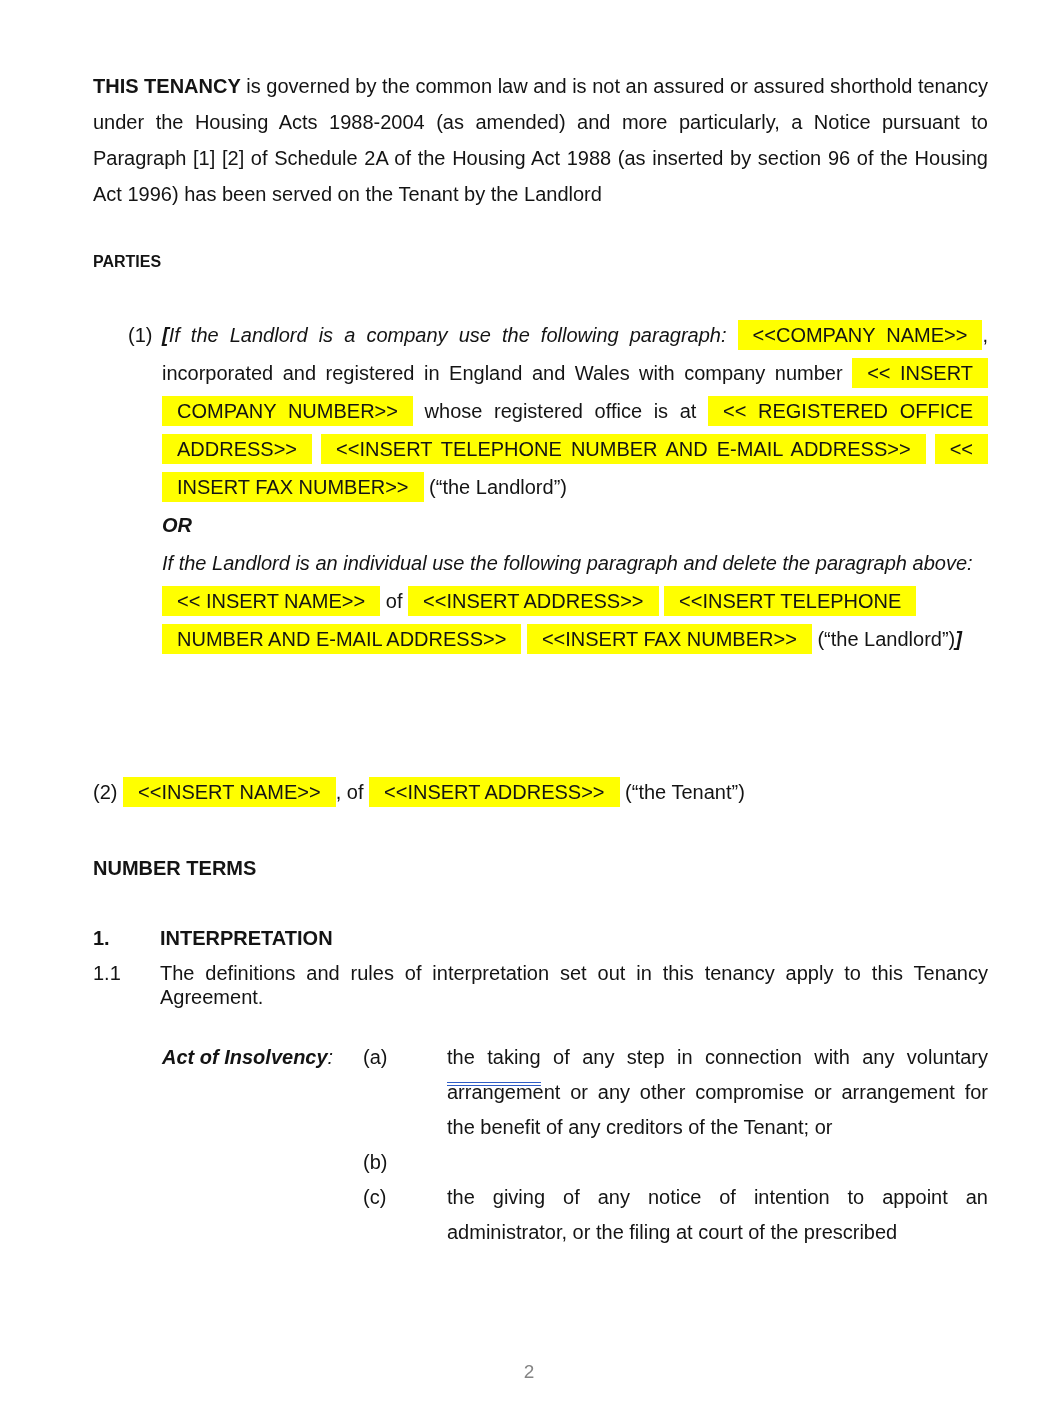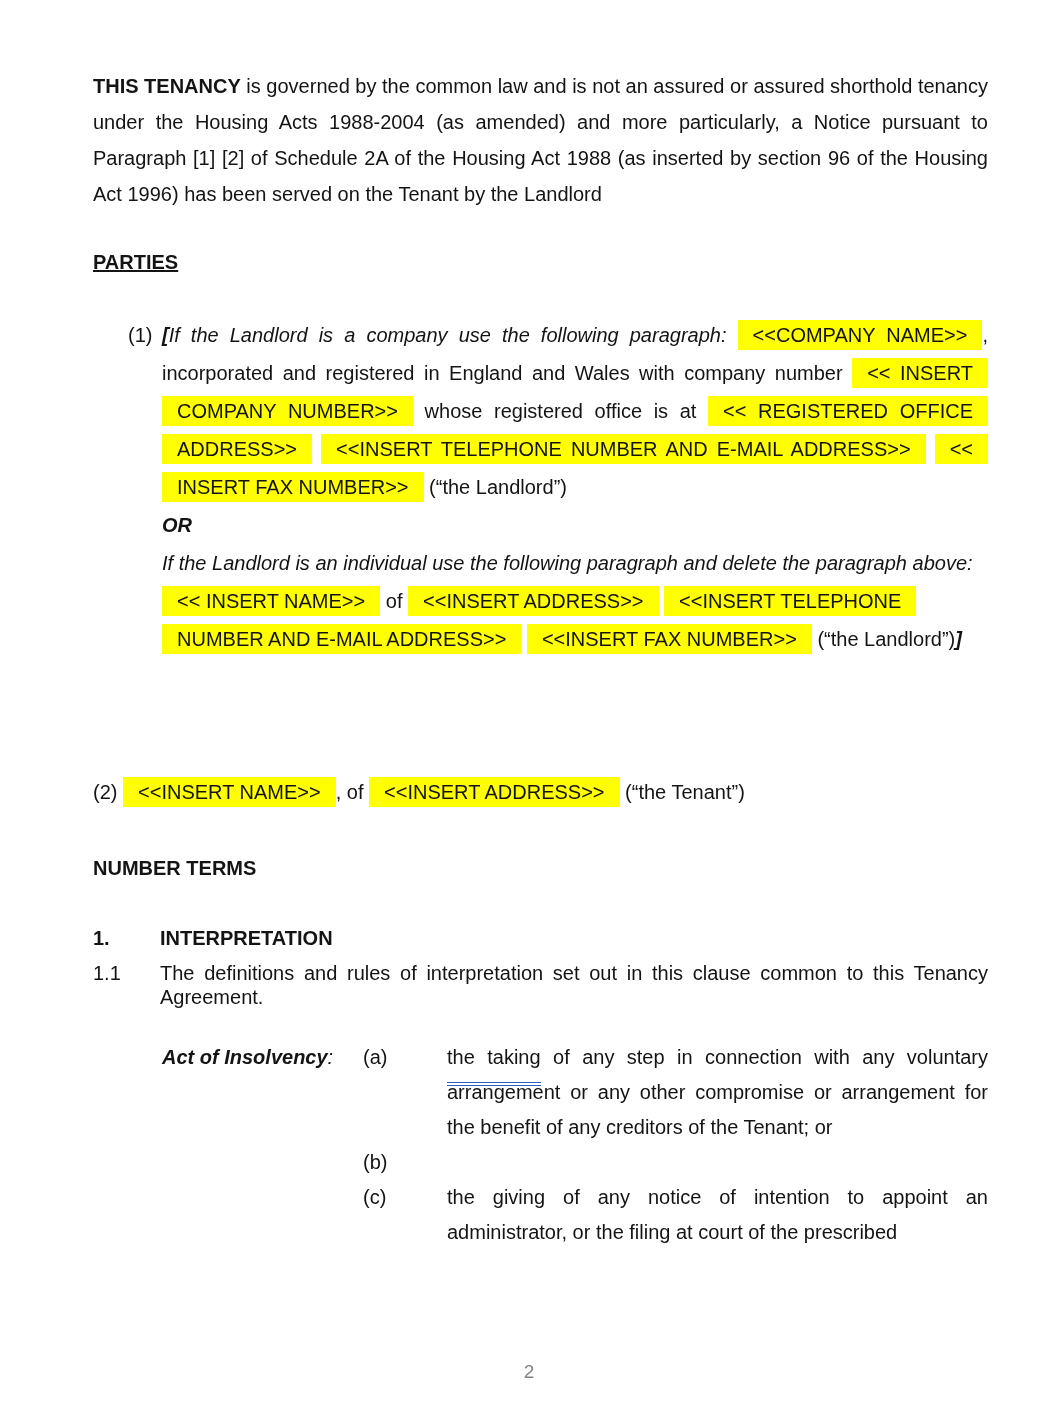--- a/index.html
+++ b/index.html
@@ -28,21 +28,21 @@
     background:var(--highlight);
     padding:4px 15px;
     -webkit-box-decoration-break:clone;
     box-decoration-break:clone;
   }
   .ins{
     border-bottom:4px double var(--insert-underline);
     padding-bottom:14px;
   }
   .intro{top:68px;line-height:36px;}
-  .parties-heading{top:244px;line-height:36px;font-size:20px;text-decoration:underline;}
+  .parties-heading{top:244px;line-height:36px;font-size:16px;}
   .item1{top:316px;line-height:38px;}
   .item1 .num{position:absolute;left:35px;top:0;}
   .item1-body{margin-left:69px;}
   .item2{top:774px;line-height:36px;}
   .agreed-heading{top:850px;line-height:36px;font-size:20px;}
   .clause-h{top:920px;line-height:36px;}
   .cnum{display:inline-block;width:67px;}
   .clause11{top:961px;line-height:24px;}
   .clause11 .cnum2{position:absolute;left:0;top:0;}
   .clause11 .ctext{margin-left:67px;}
@@ -80,21 +80,21 @@
   </div>
 
   <p class="abs item2"><span>(2)</span><span> </span><span class="hl">&lt;&lt;INSERT NAME&gt;&gt;</span><span>, of </span><span class="hl">&lt;&lt;INSERT ADDRESS&gt;&gt;</span><span> (“the Tenant”)</span></p>
 
   <h2 class="abs agreed-heading b">NUMBER TERMS</h2>
 
   <div class="abs clause-h"><span class="cnum b">1.</span><span class="b">INTERPRETATION</span></div>
 
   <div class="abs clause11">
     <span class="cnum2">1.1</span>
-    <p class="ctext just">The definitions and rules of interpretation set out in this clause common to this Tenancy Agreement.</p>
+    <p class="ctext just">The definitions and rules of interpretation set out in this tenancy apply to this Tenancy Agreement.</p>
   </div>
 
   <div class="abs defs">
     <div class="def-row">
       <div class="def-term"><span class="b">Act of Insolvency</span><span>:</span></div>
       <div class="def-items">
         <div class="def-item">
           <div class="def-label">(a)</div>
           <p class="def-text just"><span class="ins">the taking</span><span> of any step in connection with any voluntary arrangement or any other compromise or arrangement for the benefit of any creditors of the Tenant; or</span></p>
         </div>

